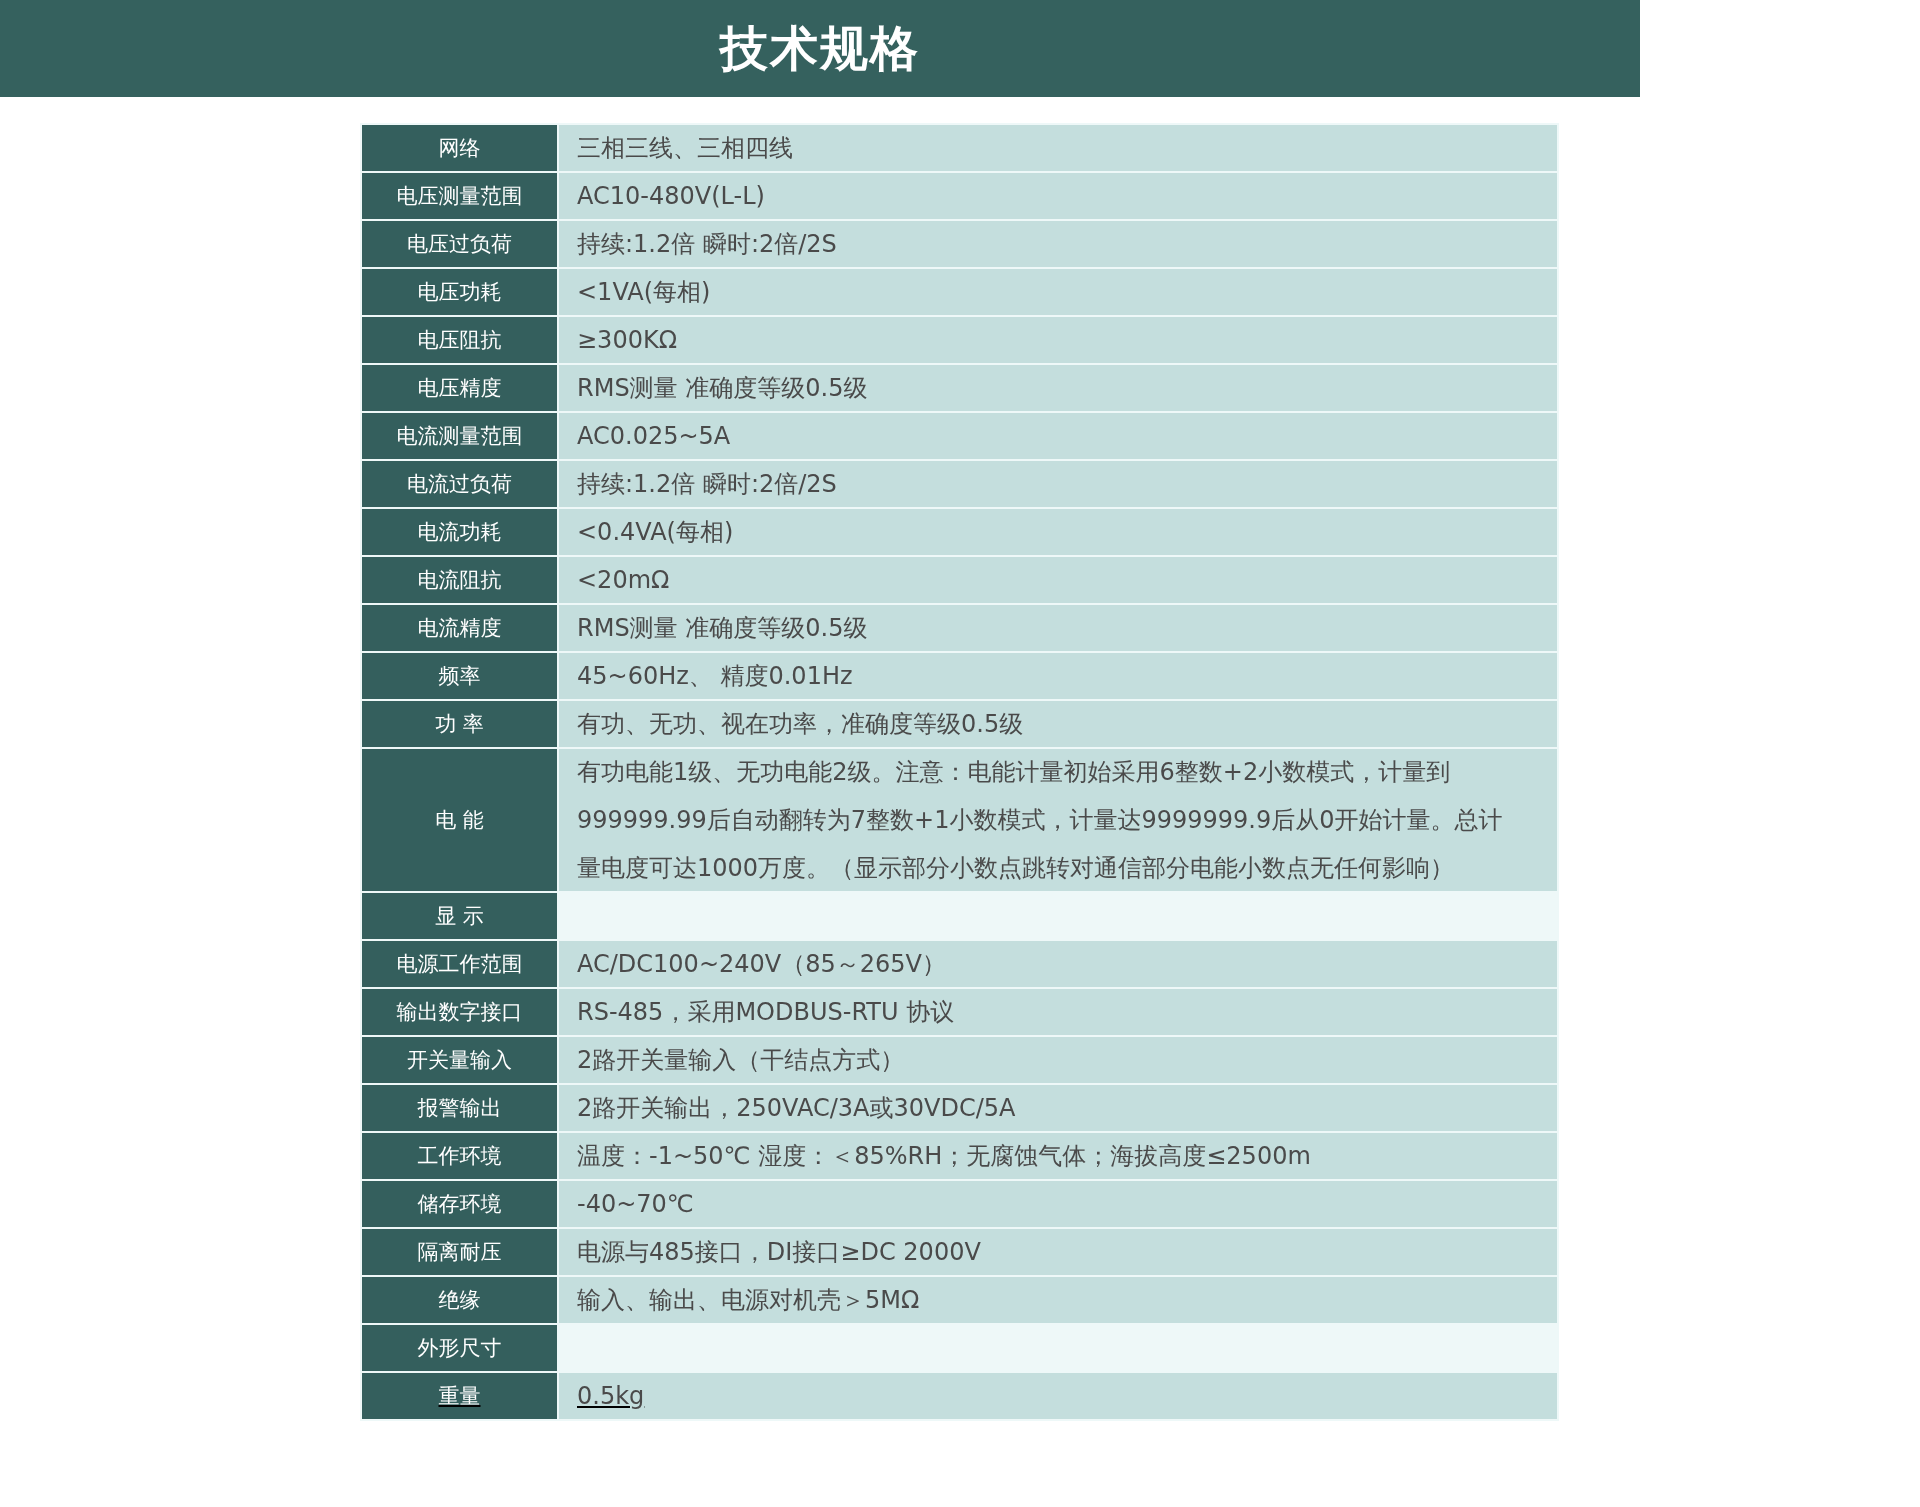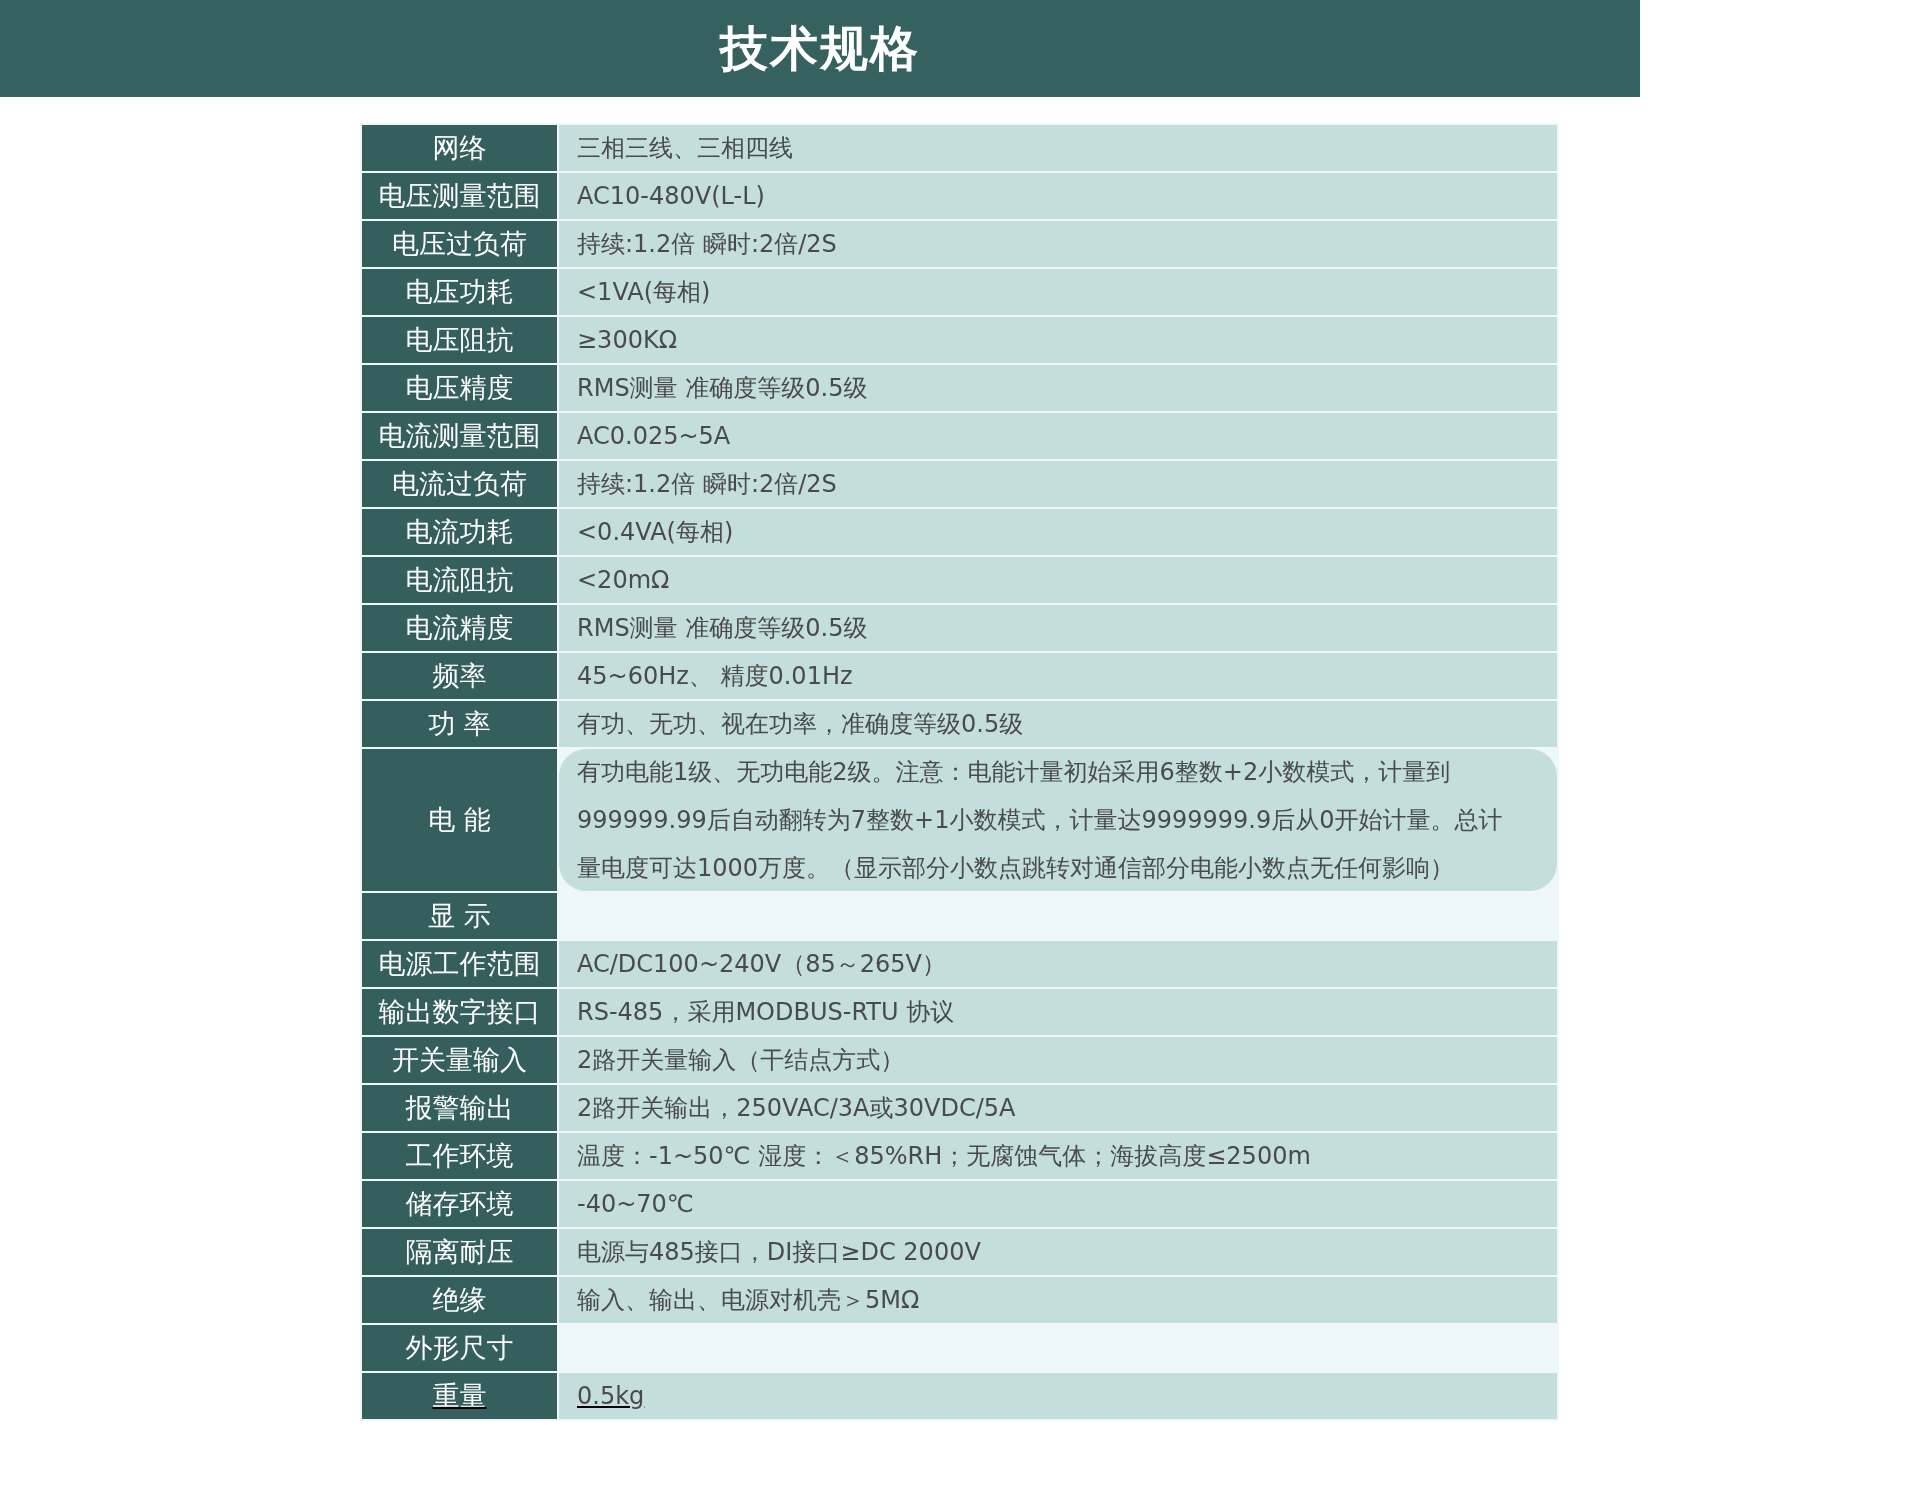--- a/index.html
+++ b/index.html
@@ -51,21 +51,21 @@
     text-decoration: underline;
   }
   .spec-row.tall {
     height: 144px;
   }
   .spec-label {
     width: 195px;
     flex: 0 0 195px;
     background: #345f5d;
     color: #ffffff;
-    font-size: 27px;
+    font-size: 21px;
     display: flex;
     align-items: center;
     justify-content: center;
     border-right: 2px solid #eef8f8;
     white-space: nowrap;
   }
   .spec-value {
     flex: 1;
     background: #c4dedd;
     color: #4a4a4a;
@@ -73,21 +73,20 @@
     display: flex;
     align-items: center;
     padding-left: 18px;
     padding-right: 20px;
     white-space: nowrap;
   }
   .spec-value.multi {
     white-space: normal;
     line-height: 48px;
     align-items: center;
-    border-radius: 27px;
   }
   .spec-value.multi .lines {
     display: block;
   }
   .spec-value.multi .line {
     display: block;
     white-space: nowrap;
   }
 </style>
 </head>

